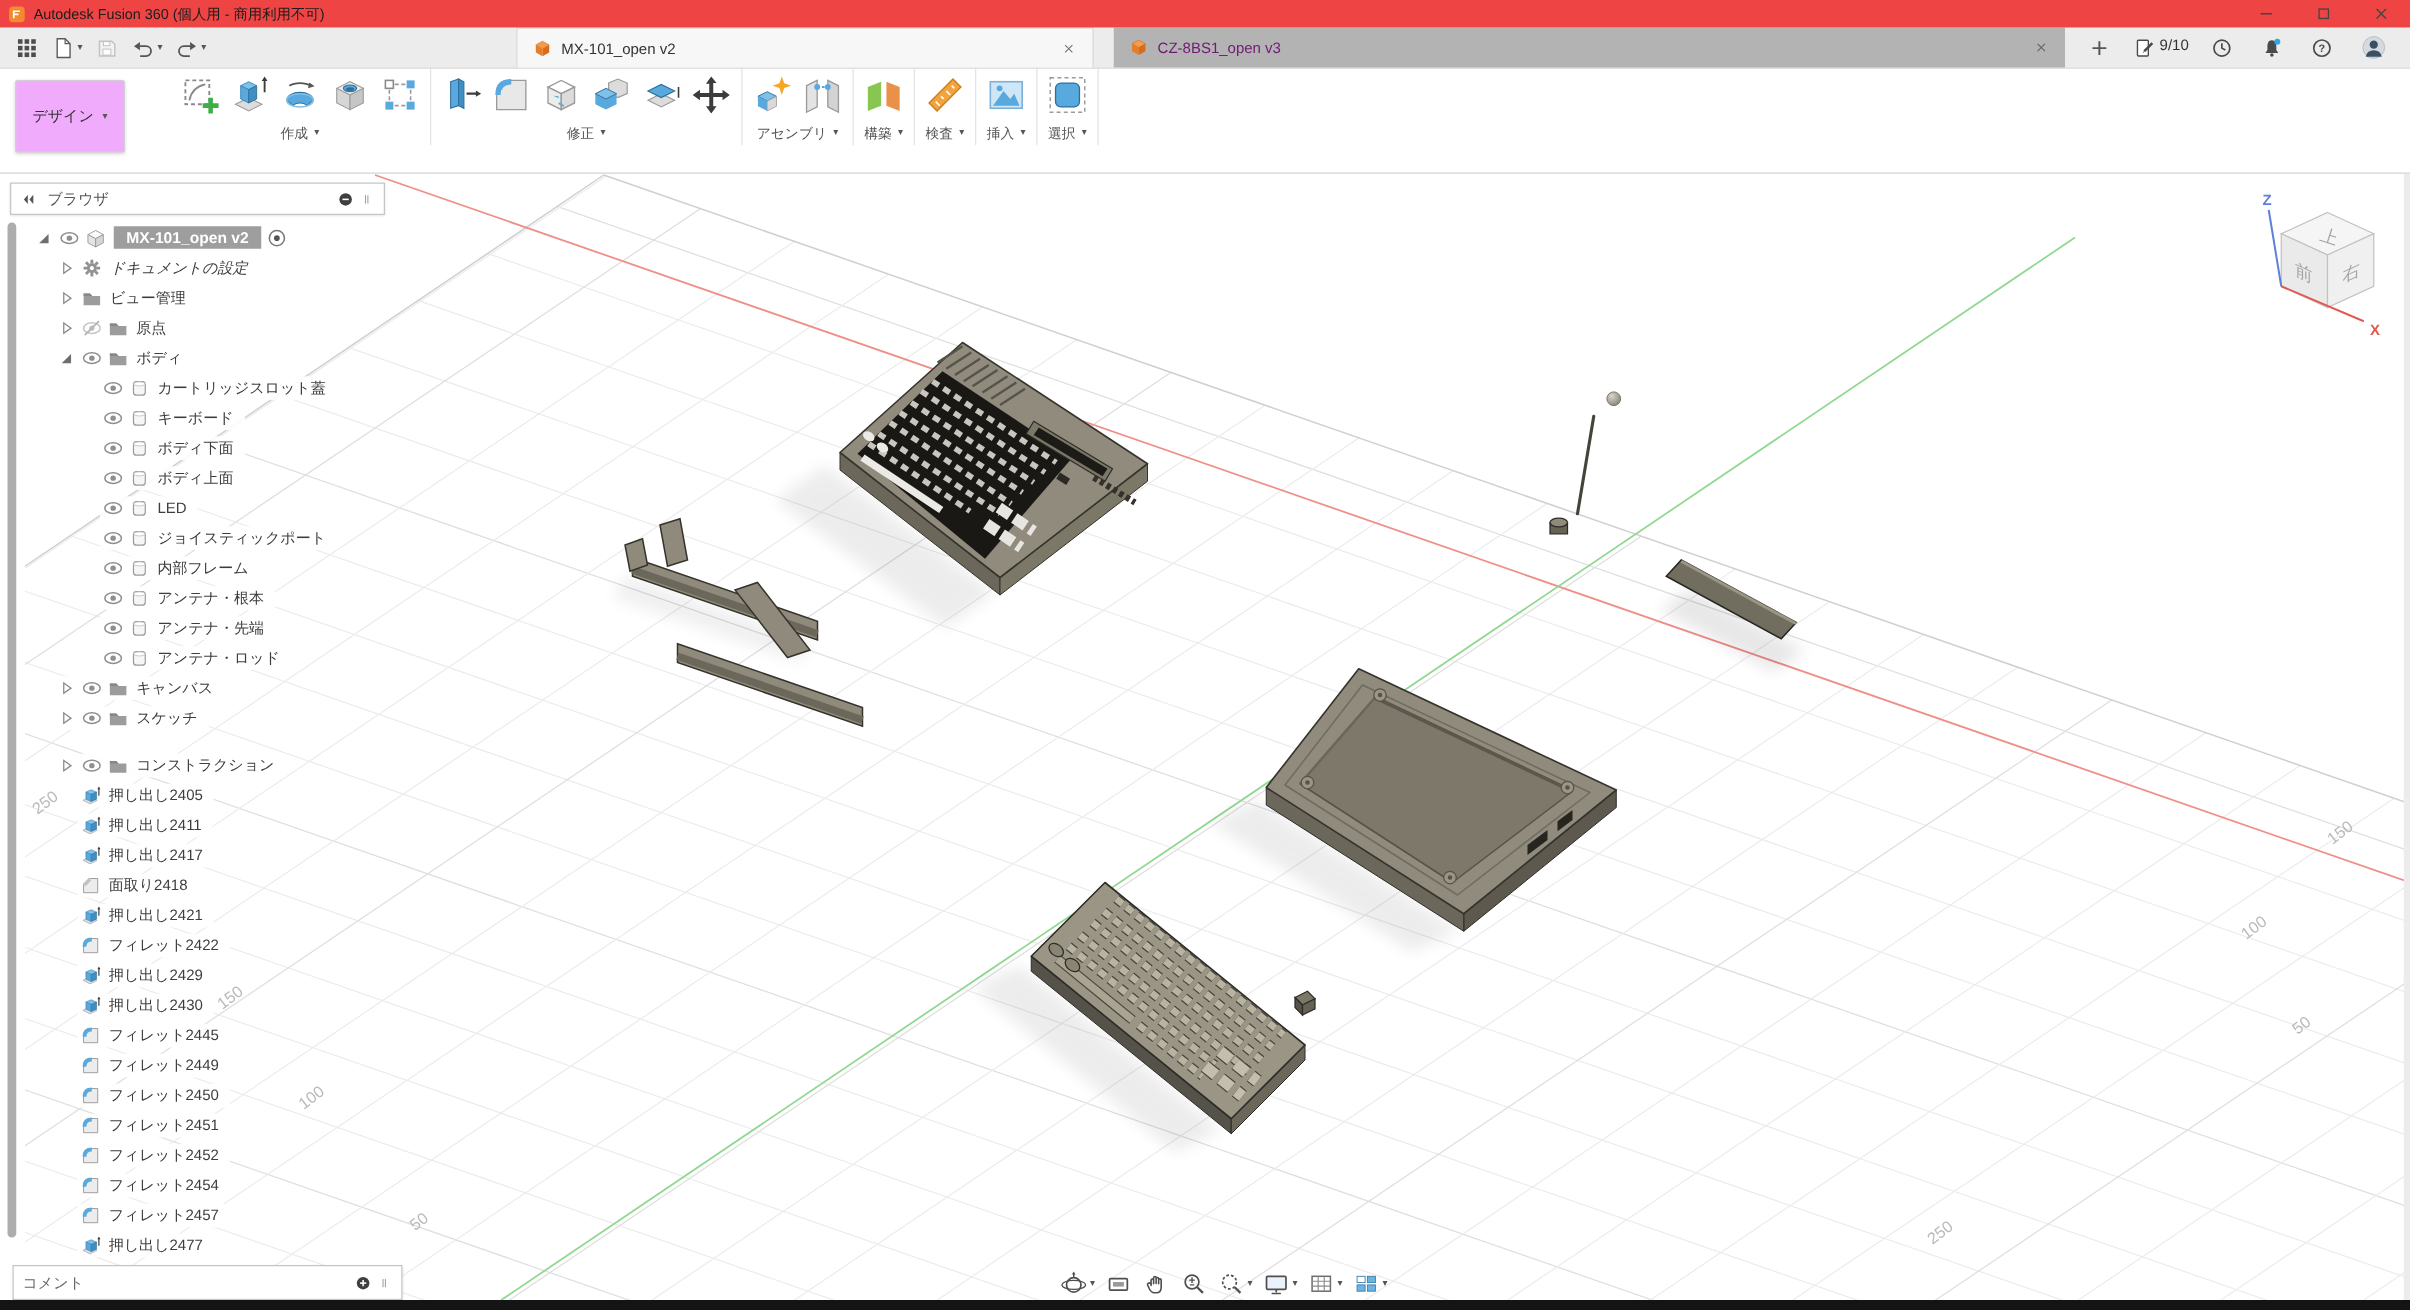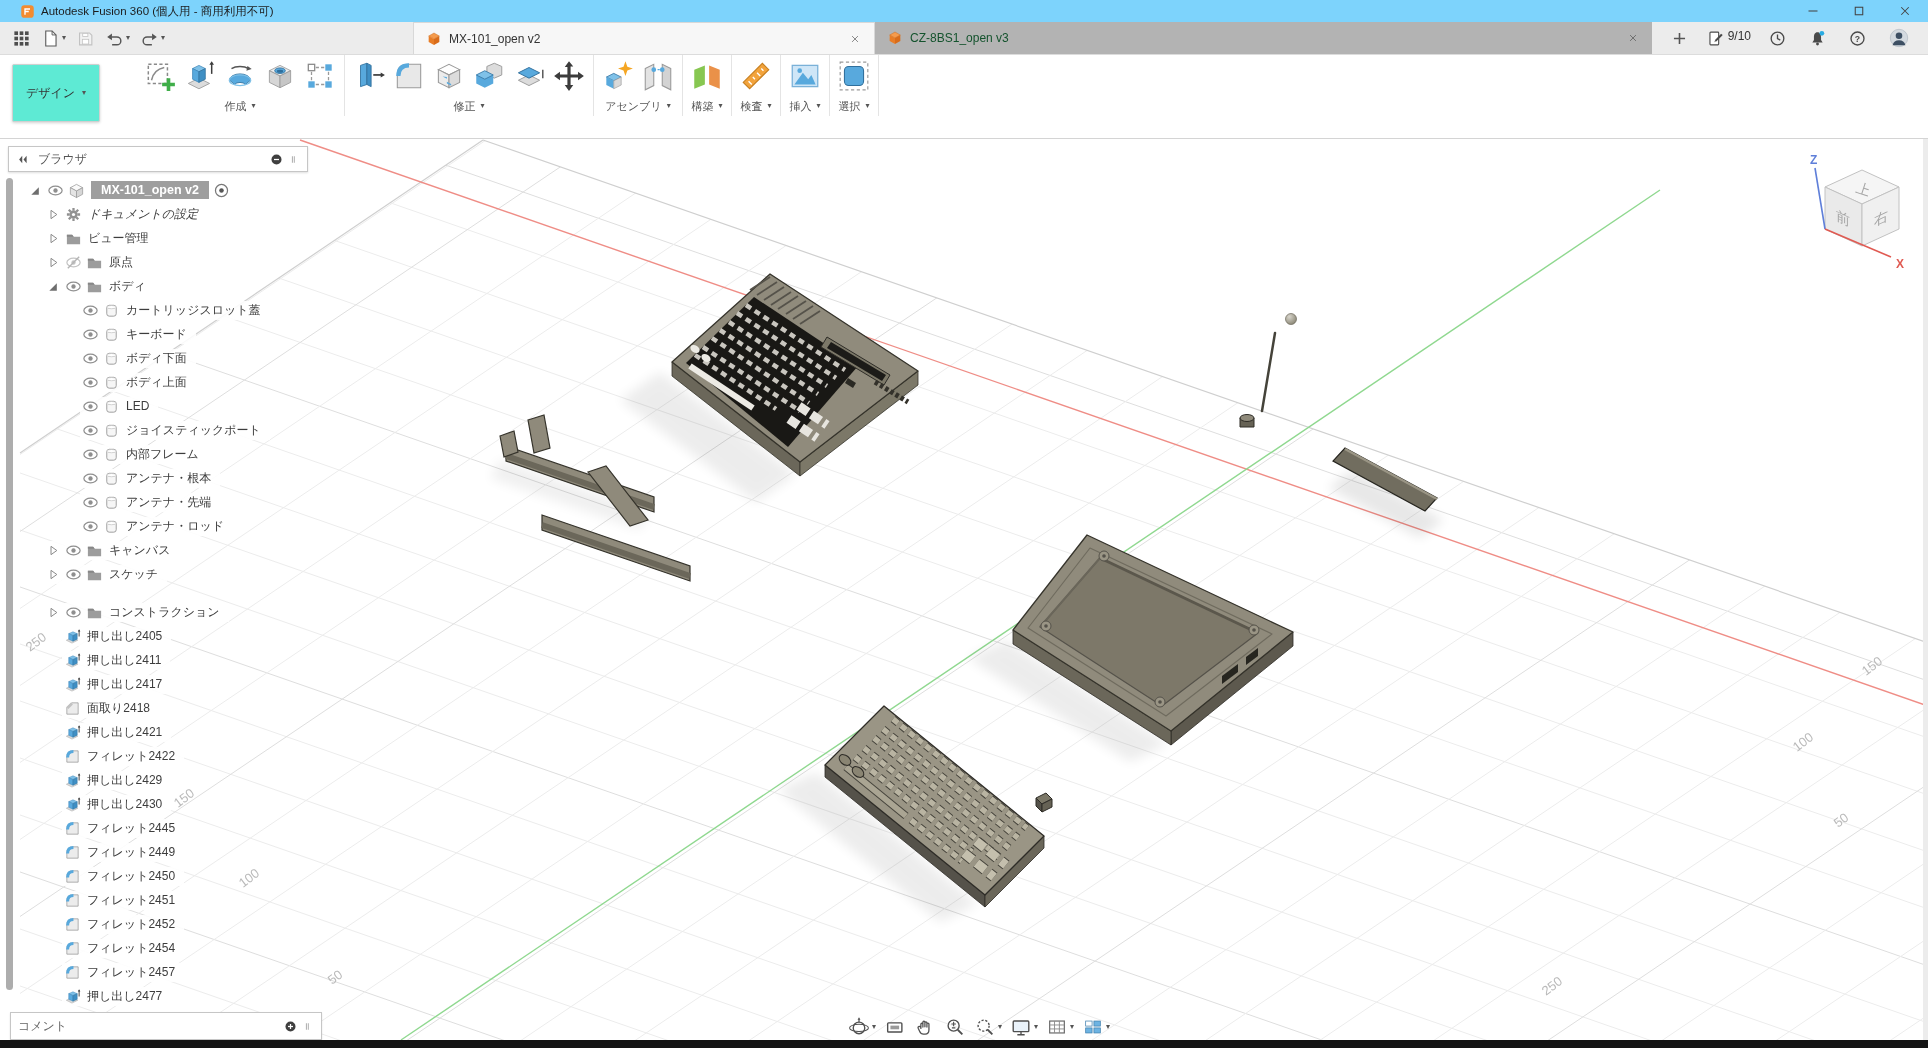--- a/index.html
+++ b/index.html
@@ -1,47 +1,47 @@
 <!DOCTYPE html>
 <html><head>
 <meta charset="utf-8">
 <style>
 html,body{margin:0;padding:0}
 body{width:1928px;height:1048px;overflow:hidden;position:relative;background:#fff;
  font-family:"Liberation Sans","DejaVu Sans",sans-serif;-webkit-font-smoothing:antialiased}
 svg{display:block}
 
-.titlebar{position:absolute;top:0;left:0;right:0;height:22px;background:#7dd3fc;display:flex;align-items:center;gap:6px;padding-left:20px;z-index:60}
+.titlebar{position:absolute;top:0;left:0;right:0;height:22px;background:#ef4444;display:flex;align-items:center;gap:6px;padding-left:6px;z-index:60}
 .title-text{font-size:11.5px;color:#1c1c1c}
 .winbtns{margin-left:auto;display:flex;height:22px}
 .winbtn{width:46px;height:22px;display:flex;align-items:center;justify-content:center}
 
 .appbar{position:absolute;top:22px;left:0;right:0;height:32px;background:#ececec;display:flex;align-items:stretch;z-index:59;border-bottom:1px solid #dcdcdc}
 .qat{display:flex;align-items:center;gap:2px;padding:0 8px}
 .qbtn{display:flex;align-items:center;padding:2px 4px}
 .caret{font-size:8px;color:#555;margin-left:2px;line-height:1}
 .tabs{display:flex;flex:1;margin-left:236px;min-width:0}
 .doctab{display:flex;align-items:center;gap:7px;padding:0 12px;font-size:12px;color:#333;min-width:0}
 .doctab.active{width:436px;background:#f7f7f7;border:1px solid #d8d8d8;border-bottom:none}
-.doctab:not(.active){flex:1;background:#b3b3b3;color:#14532d;margin-left:0}
+.doctab:not(.active){flex:1;background:#b3b3b3;color:#701a75;margin-left:16px}
 .tab-label{white-space:nowrap;overflow:hidden}
 .tabclose{margin-left:auto;opacity:.75}
 .bar-right{display:flex;align-items:center;gap:13px;padding:0 14px}
 .jobwrap{display:flex;align-items:flex-start;gap:3px;font-size:12px;color:#333}
 
 .ribbon{position:absolute;top:54px;left:0;right:0;height:84px;background:#fff;border-bottom:1px solid #d4d4d4;z-index:58}
 .rtabs{display:flex;gap:30px;padding-left:146px;height:20px;align-items:flex-end}
 .rtab{font-size:11.5px;color:#4a4a4a;padding:1px 3px 2px;border-bottom:3px solid transparent;cursor:default}
 .rtab.active{color:#0a96d8;font-weight:bold;border-bottom-color:#0a96d8}
 .rbody{display:flex;padding-left:136px;height:62px;align-items:stretch}
 .rgroup{display:flex;flex-direction:column;align-items:center;padding:0 5px;border-right:1px solid #e4e4e4}
 .ricons{display:flex;gap:2px;height:44px;align-items:center}
 .rbtn{width:38px;height:40px;display:flex;align-items:center;justify-content:center}
 .rglabel{font-size:11px;color:#555;display:flex;align-items:center;gap:3px;height:16px}
-.workspace{position:absolute;left:12px;top:64px;width:86px;height:56px;background:#5eead4;border:1px solid #d0d0d0;border-radius:2px;
+.workspace{position:absolute;left:12px;top:64px;width:86px;height:56px;background:#f0abfc;border:1px solid #d0d0d0;border-radius:2px;
  box-shadow:0 1px 3px rgba(0,0,0,.18);display:flex;align-items:center;justify-content:center;gap:5px;font-size:12px;color:#333;z-index:59}
 
 .browser{position:absolute;left:8px;top:146px;width:300px;z-index:40}
 .bheader{height:24px;background:#fff;border:1px solid #c6c6c6;box-shadow:0 1px 2px rgba(0,0,0,.13);display:flex;align-items:center;gap:7px;padding:0 7px;font-size:12px;color:#555}
 .bhead-right{margin-left:auto;display:flex;align-items:center;gap:3px}
 .btree{position:relative;margin-top:6px}
 .bscroll{position:absolute;left:-2px;top:0;width:7px;height:812px;background:#adadad;border-radius:4px;z-index:2}
 .trow{height:24px;display:flex;align-items:center}
 .chip{display:inline-flex;align-items:center;background:rgba(255,255,255,.88);padding:1px 9px 1px 2px;gap:4px;font-size:12px;color:#3d3d3d;white-space:nowrap}
 .chip .tlabel{padding-left:2px}

